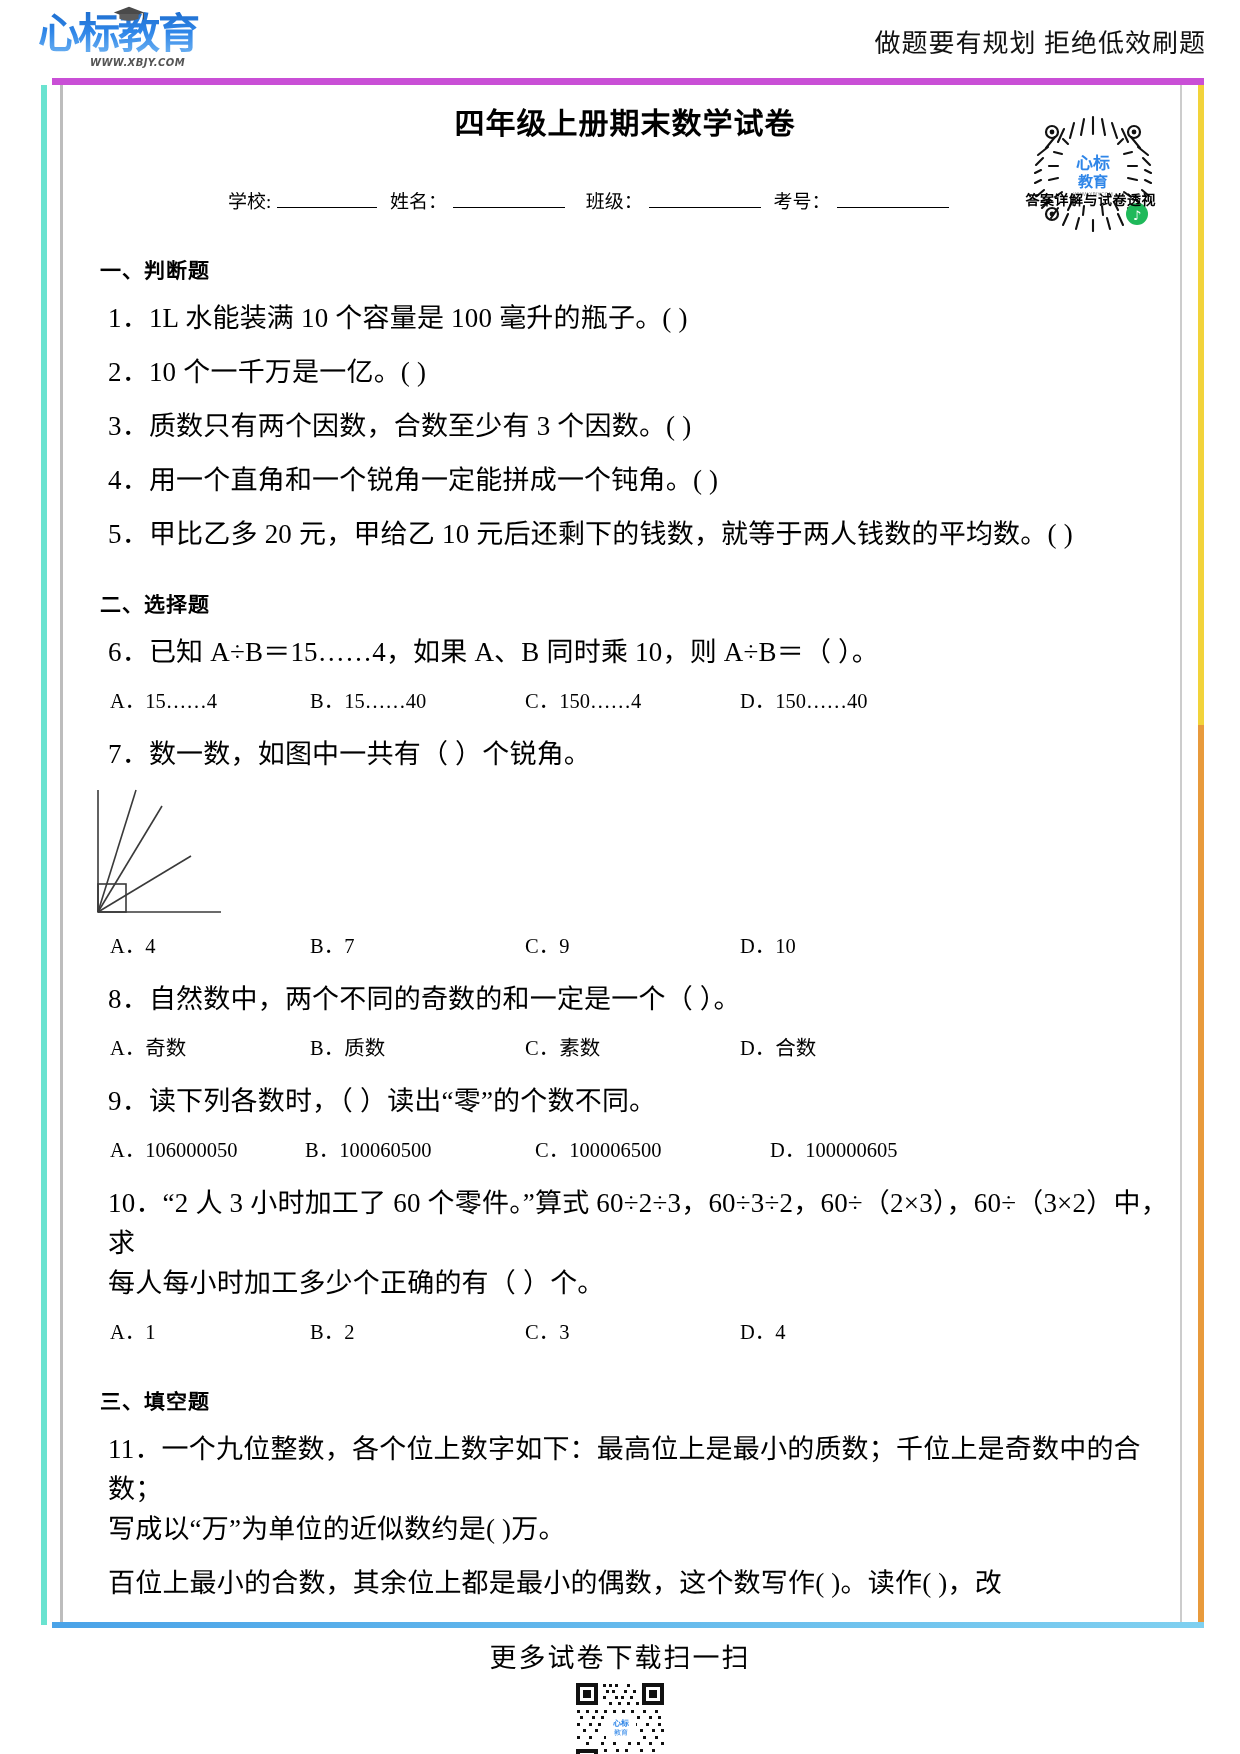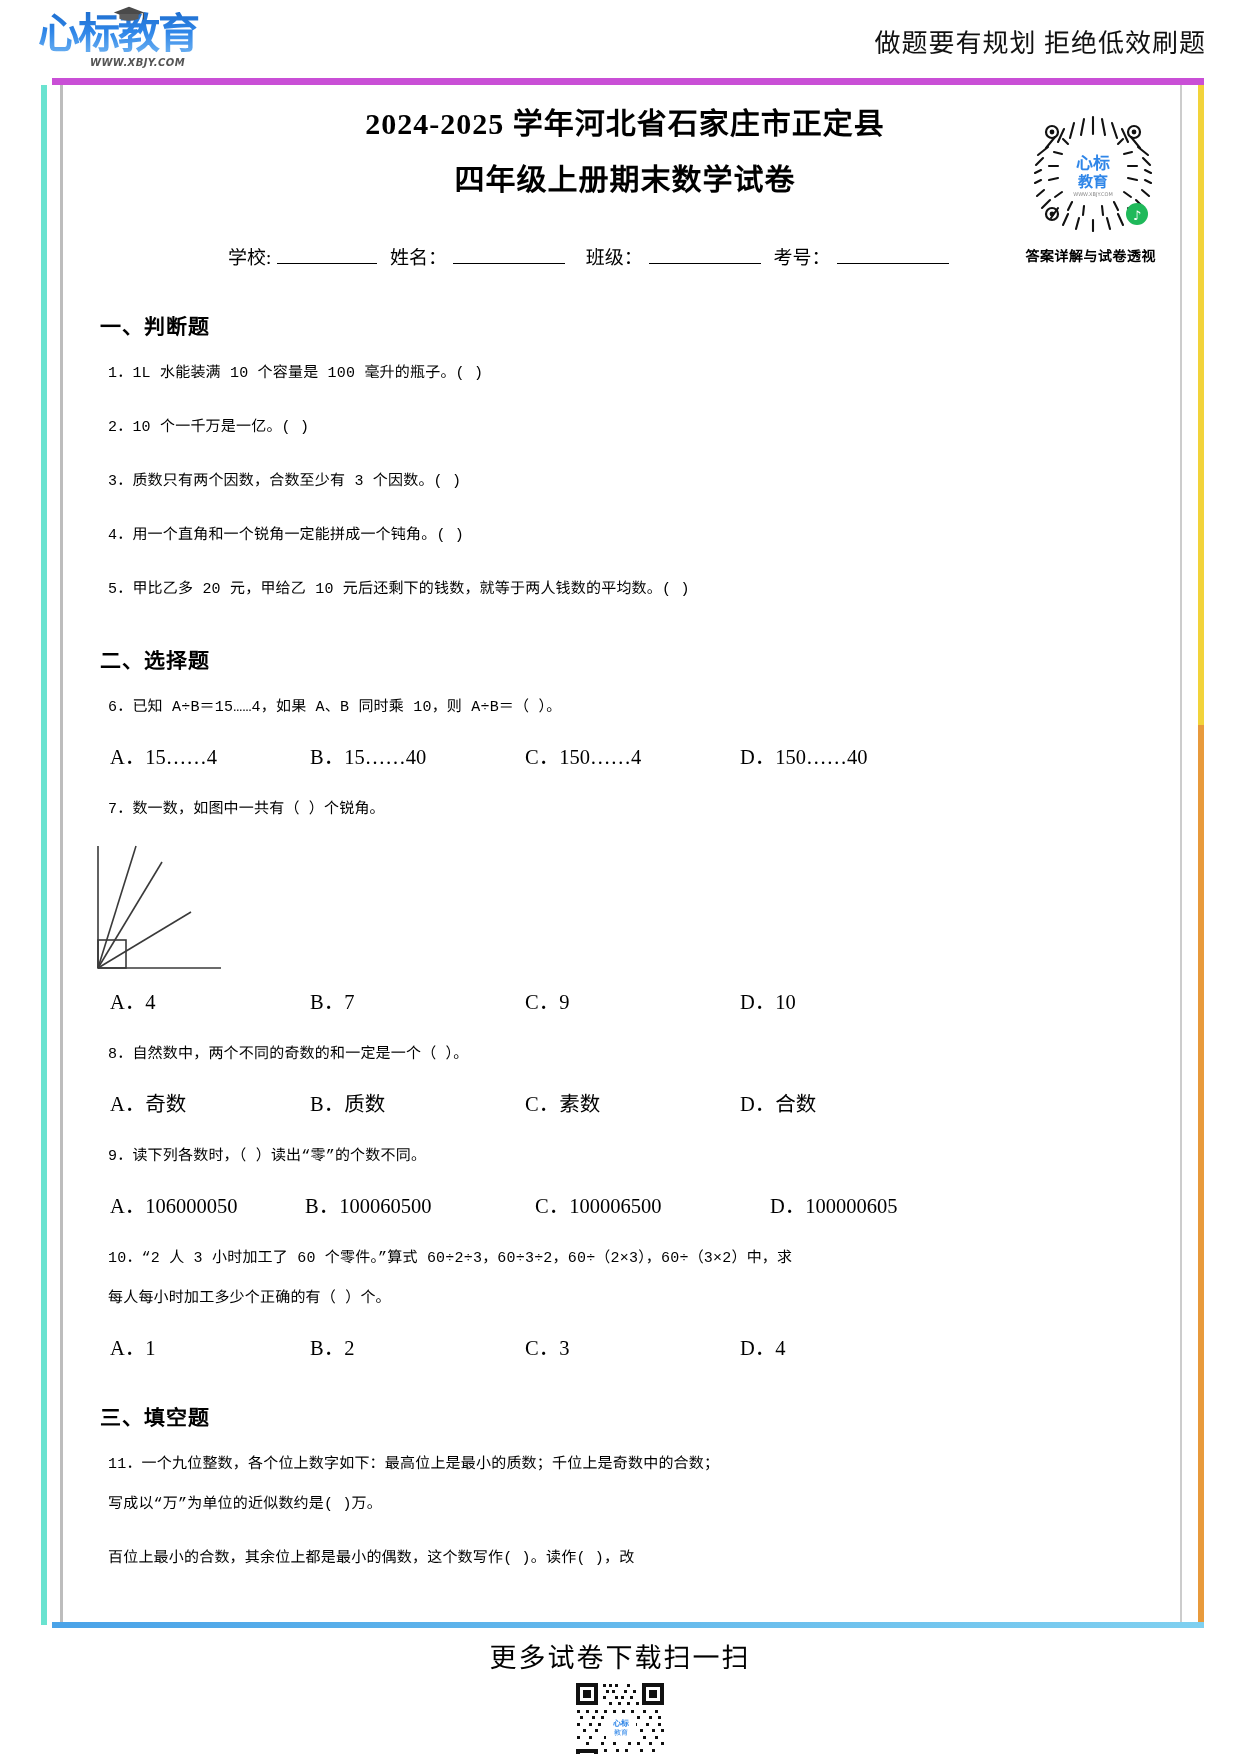--- a/index.html
+++ b/index.html
@@ -175,25 +175,24 @@
 
   
   .section-head {
     font-family: "Liberation Sans", "DejaVu Sans", sans-serif;
     font-weight: bold;
     font-size: 21px;
     margin: 34px 0 14px 30px;
     letter-spacing: 1px;
   }
   .q {
-    font-size: 15px;
+    font-size: 27px;
     line-height: 40px;
     margin: 0 0 14px 38px;
     letter-spacing: 0.2px;
-    font-family: Liberation Mono, monospace;
   }
   .q.tight { margin-bottom: 10px; }
   .opts {
     font-size: 20.5px;
     line-height: 38px;
     margin: 0 0 14px 40px;
     display: flex;
   }
   .opts span { display: inline-block; }
   .o1 { width: 200px; }
@@ -320,21 +319,20 @@
       <rect x="32" y="36" width="54" height="46" fill="#ffffff"></rect>
       <text x="59" y="55" font-family="DejaVu Sans, sans-serif" font-size="17" font-weight="bold" fill="#2f86e8" text-anchor="middle">心标</text>
       <text x="59" y="73" font-family="DejaVu Sans, sans-serif" font-size="15" font-weight="bold" fill="#2f86e8" text-anchor="middle">教育</text>
       <text x="59" y="82" font-family="DejaVu Sans, sans-serif" font-size="5" fill="#888" text-anchor="middle">WWW.XBJY.COM</text>
       <circle cx="103" cy="100" r="11" fill="#1fb95a"></circle>
       <text x="103" y="106" font-family="DejaVu Sans, sans-serif" font-size="13" font-weight="bold" fill="#fff" text-anchor="middle">♪</text>
     </svg>
   </div>
 
   <div class="doc-title">
-    <span>2024-2025 学年河北省石家庄市正定县</span>
     <span class="ln2">四年级上册期末数学试卷</span>
   </div>
 
   <div class="info-line">
     <span class="fld">学校:</span><span class="blankline w100"></span>
     <span class="fld" style="margin-left:8px">姓名：</span><span class="blankline w110"></span>
     <span class="fld" style="margin-left:16px">班级：</span><span class="blankline w110"></span>
     <span class="fld" style="margin-left:8px">考号：</span><span class="blankline w110"></span>
     <span class="answer-link">答案详解与试卷透视</span>
   </div>

